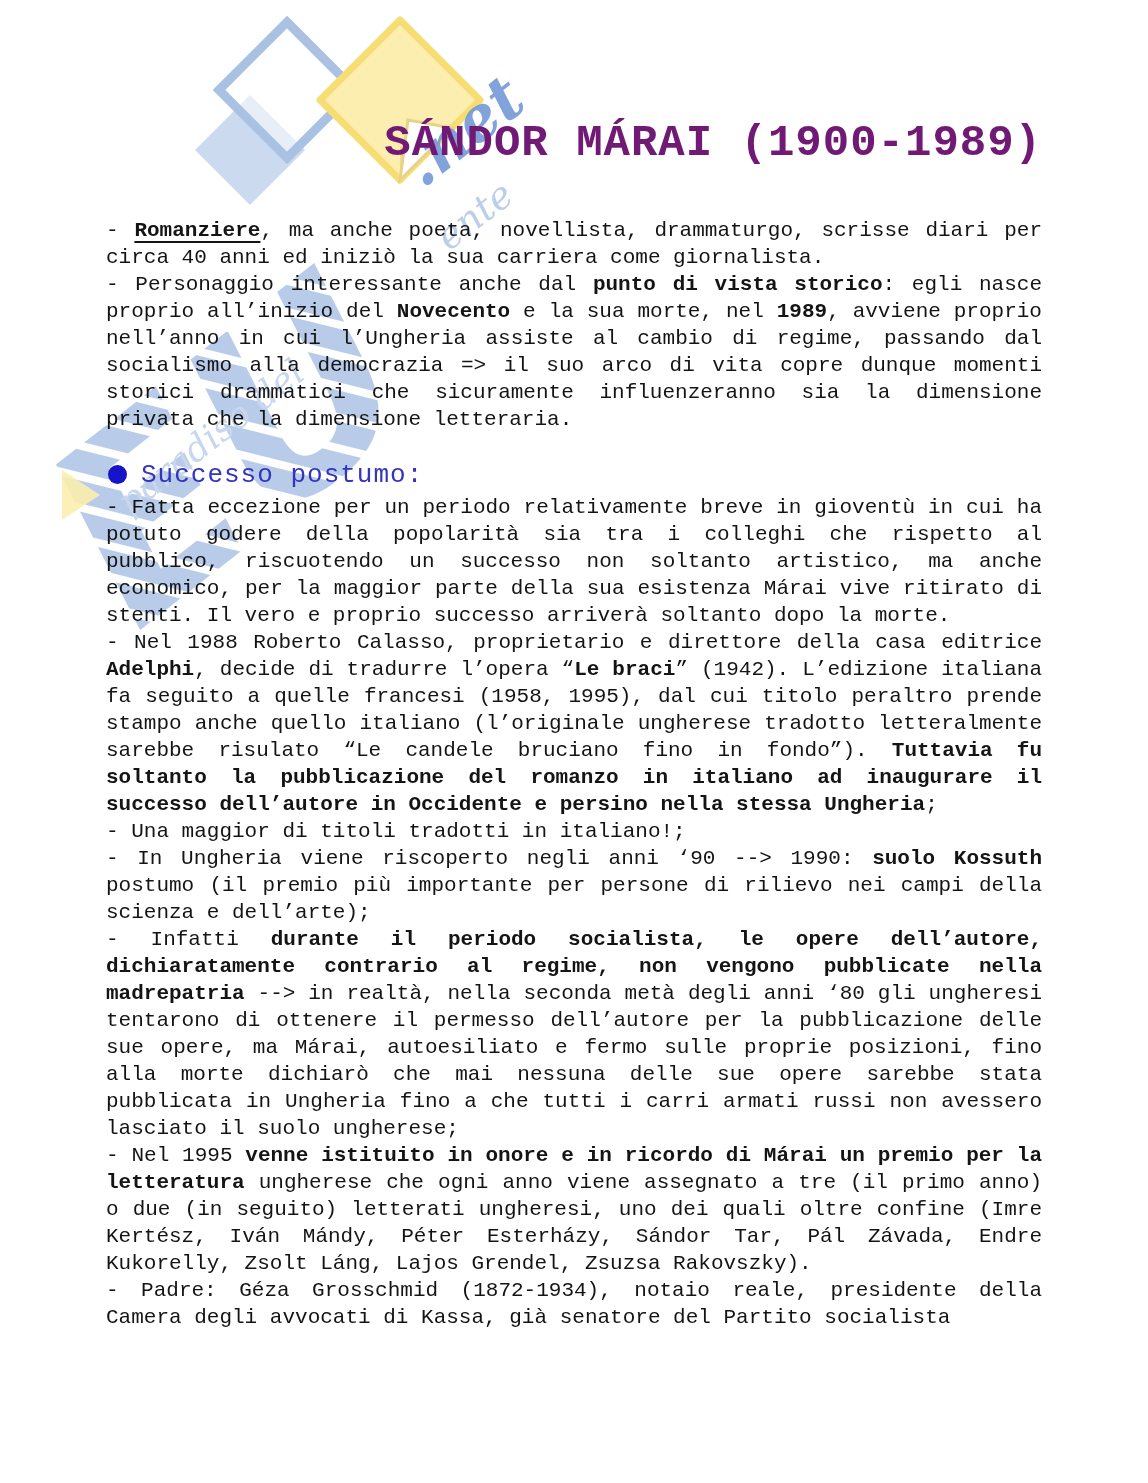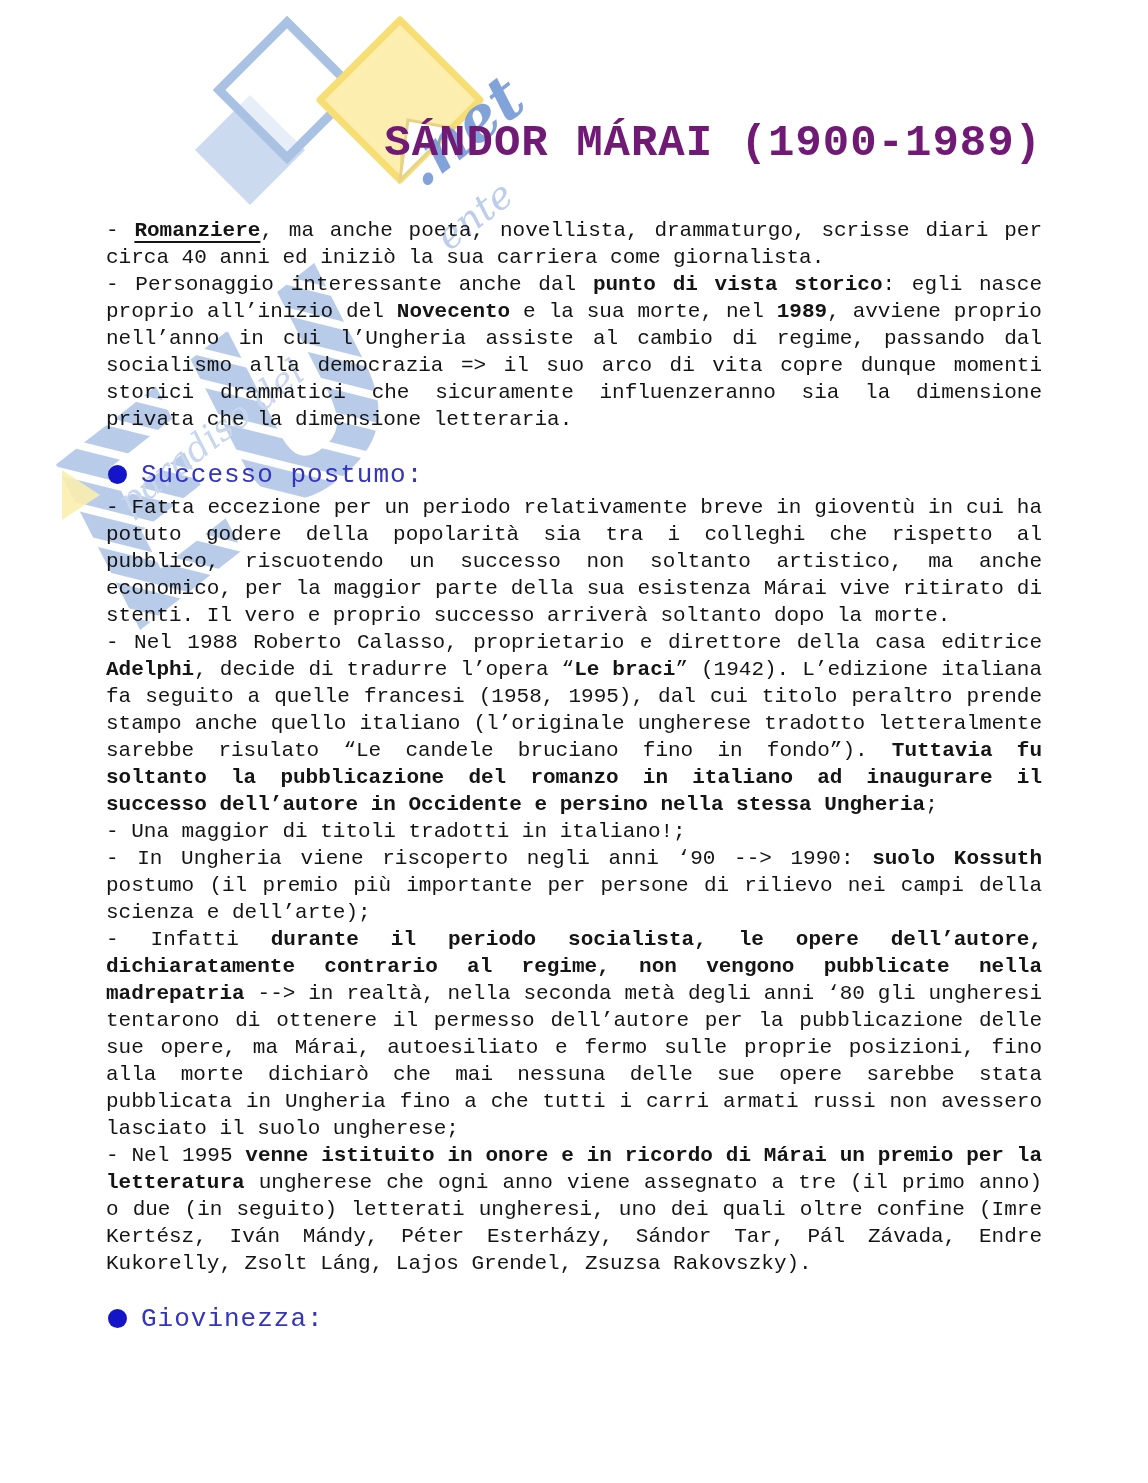--- a/index.html
+++ b/index.html
@@ -95,20 +95,17 @@
         <div class="section-header">
           <span class="bullet"></span>
           <span class="section-label">Successo postumo:</span>
         </div>
         <div class="para"><span>- Fatta eccezione per un periodo relativamente breve in gioventù in cui ha potuto godere della popolarità sia tra i colleghi che rispetto al pubblico, riscuotendo un successo non soltanto artistico, ma anche economico, per la maggior parte della sua esistenza Márai vive ritirato di stenti. Il vero e proprio successo arriverà soltanto dopo la morte.</span></div>
         <div class="para"><span>- Nel 1988 Roberto Calasso, proprietario e direttore della casa editrice </span><span class="b">Adelphi</span><span>, decide di tradurre l’opera “</span><span class="b">Le braci</span><span>” (1942). L’edizione italiana fa seguito a quelle francesi (1958, 1995), dal cui titolo peraltro prende stampo anche quello italiano (l’originale ungherese tradotto letteralmente sarebbe risulato “Le candele bruciano fino in fondo”). </span><span class="b">Tuttavia fu soltanto la pubblicazione del romanzo in italiano ad inaugurare il successo dell’autore in Occidente e persino nella stessa Ungheria</span><span>;</span></div>
         <div class="para"><span>- Una maggior di titoli tradotti in italiano!;</span></div>
         <div class="para"><span>- In Ungheria viene riscoperto negli anni ‘90 --&gt; 1990: </span><span class="b">suolo Kossuth</span><span> postumo (il premio più importante per persone di rilievo nei campi della scienza e dell’arte);</span></div>
         <div class="para"><span>- Infatti </span><span class="b">durante il periodo socialista, le opere dell’autore, dichiaratamente contrario al regime, non vengono pubblicate nella madrepatria</span><span> --&gt; in realtà, nella seconda metà degli anni ‘80 gli ungheresi tentarono di ottenere il permesso dell’autore per la pubblicazione delle sue opere, ma Márai, autoesiliato e fermo sulle proprie posizioni, fino alla morte dichiarò che mai nessuna delle sue opere sarebbe stata pubblicata in Ungheria fino a che tutti i carri armati russi non avessero lasciato il suolo ungherese;</span></div>
         <div class="para"><span>- Nel 1995 </span><span class="b">venne istituito in onore e in ricordo di Márai un premio per la letteratura</span><span> ungherese che ogni anno viene assegnato a tre (il primo anno) o due (in seguito) letterati ungheresi, uno dei quali oltre confine (Imre Kertész, Iván Mándy, Péter Esterházy, Sándor Tar, Pál Závada, Endre Kukorelly, Zsolt Láng, Lajos Grendel, Zsuzsa Rakovszky).</span></div>
-        <div class="section-header">
-          <span class="bullet"></span>
-          <span class="section-label">Giovinezza:</span>
-        </div>
+        <div class="para"><span>- Padre: Géza Grosschmid (1872-1934), notaio reale, presidente della Camera degli avvocati di Kassa, già senatore del Partito socialista</span></div>
       </div>
   </div>
 
 </div>
 
 </body></html>

